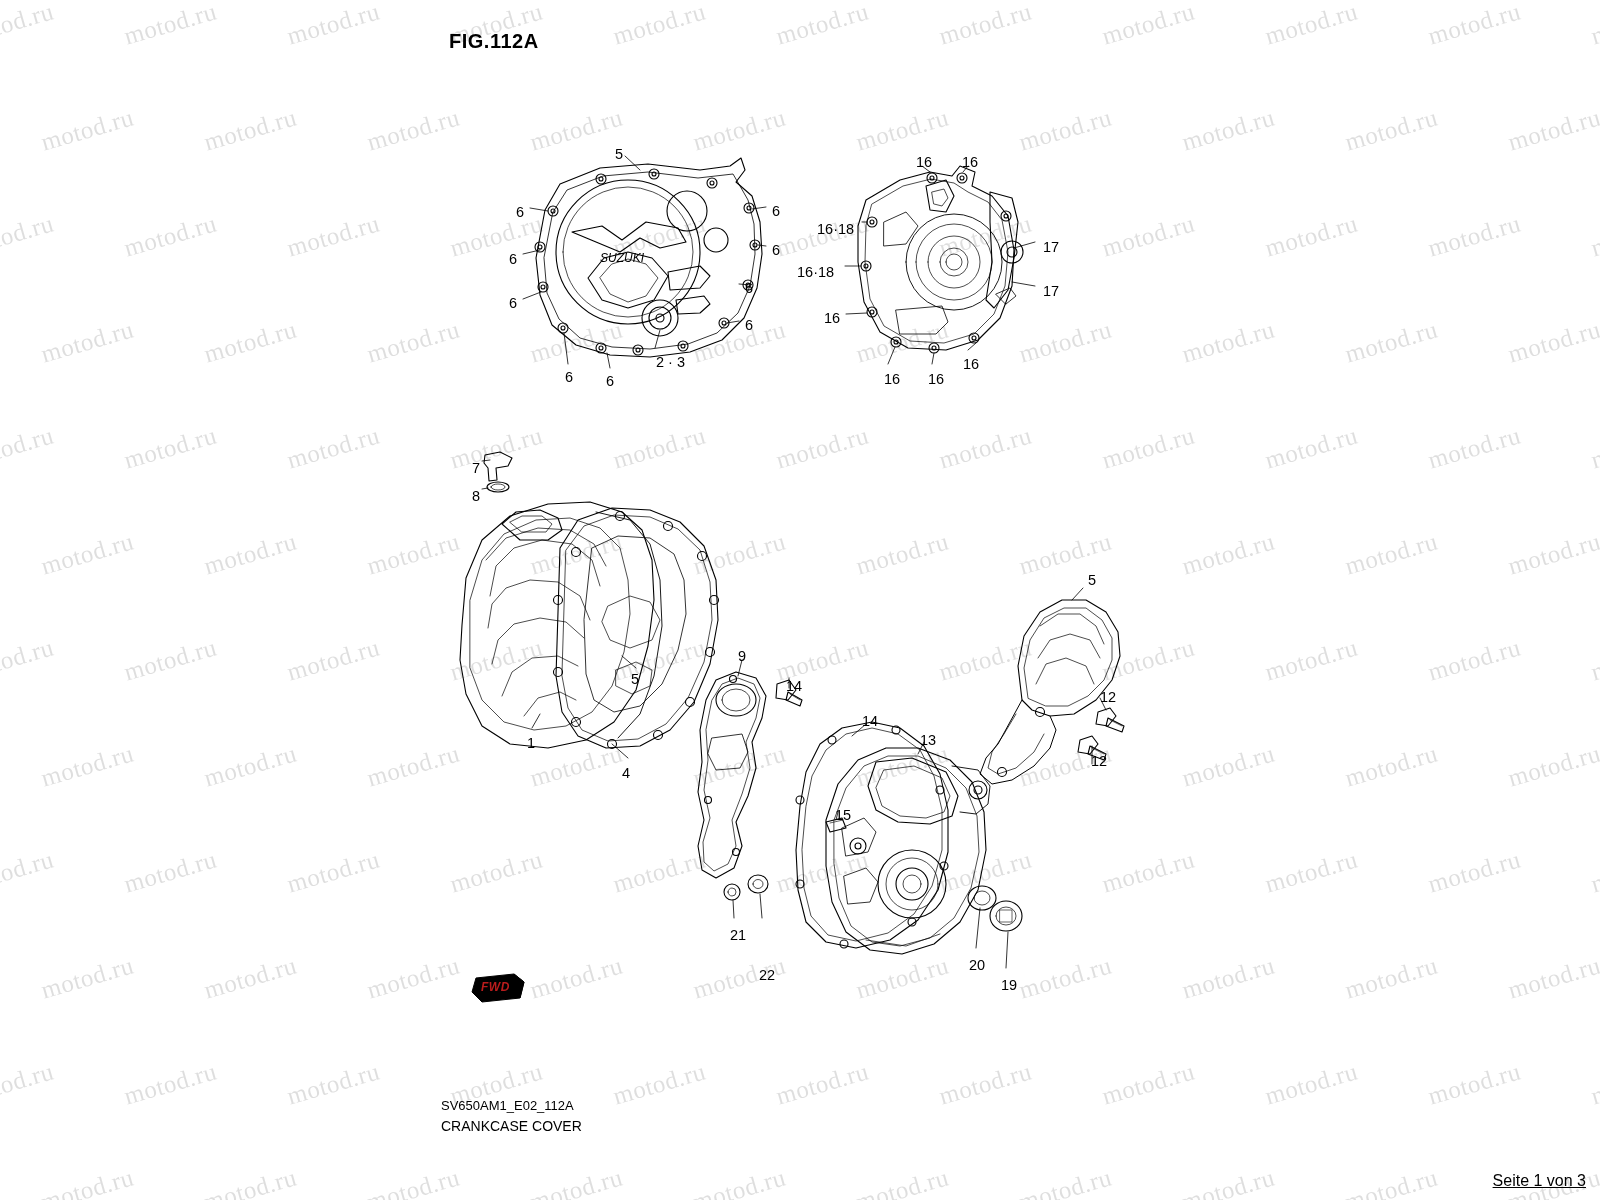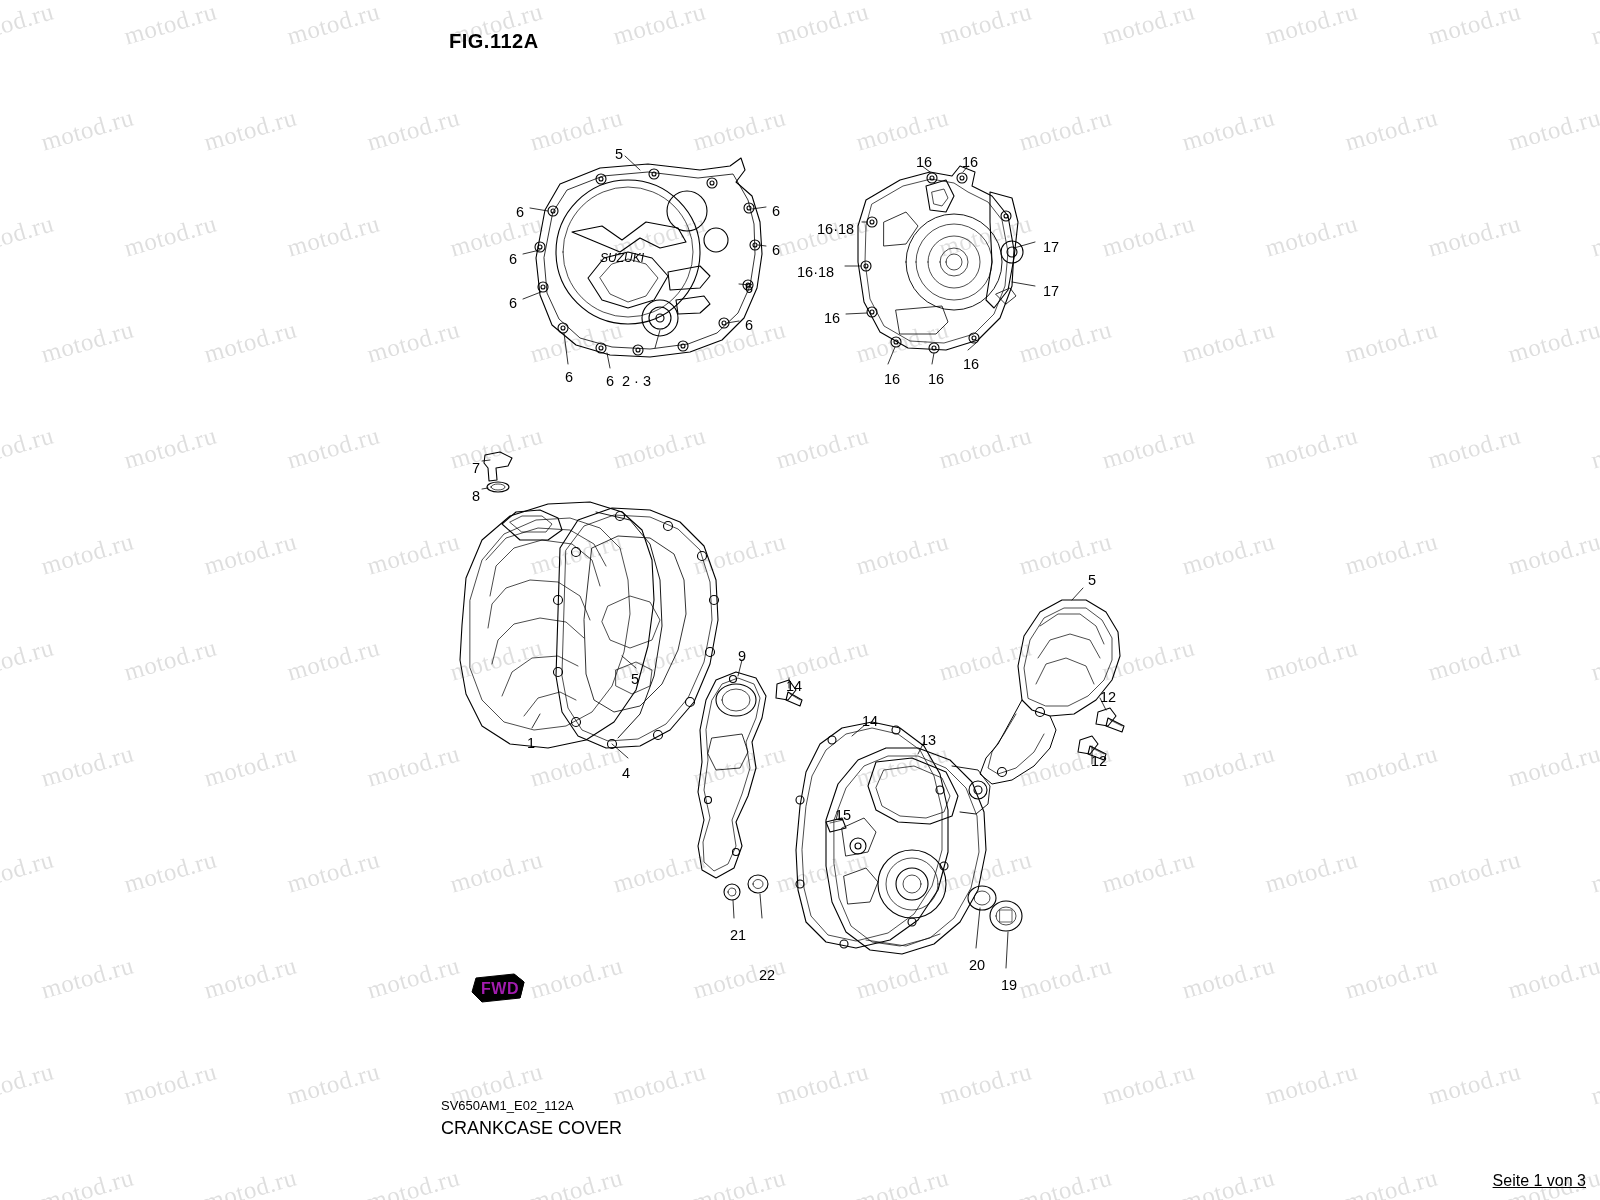--- a/index.html
+++ b/index.html
@@ -71,21 +71,21 @@
     position: absolute;
     left: 441px;
     top: 1098px;
     font-size: 13px;
     z-index: 8;
   }
   #footer-name {
     position: absolute;
     left: 441px;
     top: 1118px;
-    font-size: 18px;
+    font-size: 14px;
     z-index: 8;
   }
   #page-number {
     position: absolute;
     right: 14px;
     top: 1172px;
     font-size: 16px;
     z-index: 8;
     text-decoration: underline;
   }
@@ -94,23 +94,24 @@
   #fwd-mark {
     position: absolute;
     left: 468px;
     top: 970px;
     z-index: 7;
   }
   #fwd-mark .fwd-text {
     position: absolute;
     left: 13px;
     top: 10px;
-    font-size: 16px;
+    font-size: 12px;
     font-weight: bold;
-    color: #a21caf;
+    font-style: italic;
+    color: #b91c1c;
     letter-spacing: 0.5px;
   }
 </style>
 </head>
 <body>
 
 <div id="page">
 
   <div id="watermarks">
       <div class="wm" style="left: -40px; top: 10px;">motod.ru</div>
@@ -586,21 +587,21 @@
       <div class="callout" style="left: 615px; top: 147px;">5</div>
       <div class="callout" style="left: 516px; top: 205px;">6</div>
       <div class="callout" style="left: 772px; top: 204px;">6</div>
       <div class="callout" style="left: 772px; top: 243px;">6</div>
       <div class="callout" style="left: 509px; top: 252px;">6</div>
       <div class="callout" style="left: 745px; top: 281px;">6</div>
       <div class="callout" style="left: 509px; top: 296px;">6</div>
       <div class="callout" style="left: 745px; top: 318px;">6</div>
       <div class="callout" style="left: 565px; top: 370px;">6</div>
       <div class="callout" style="left: 606px; top: 374px;">6</div>
-      <div class="callout" style="left: 622px; top: 355px; margin-top: 19px;">2 · 3</div>
+      <div class="callout" style="left: 656px; top: 355px;">2 · 3</div>
       <div class="callout" style="left: 916px; top: 155px;">16</div>
       <div class="callout" style="left: 962px; top: 155px;">16</div>
       <div class="callout" style="left: 817px; top: 222px;">16·18</div>
       <div class="callout" style="left: 1043px; top: 240px;">17</div>
       <div class="callout" style="left: 797px; top: 265px;">16·18</div>
       <div class="callout" style="left: 1043px; top: 284px;">17</div>
       <div class="callout" style="left: 824px; top: 311px;">16</div>
       <div class="callout" style="left: 963px; top: 357px;">16</div>
       <div class="callout" style="left: 884px; top: 372px;">16</div>
       <div class="callout" style="left: 928px; top: 372px;">16</div>

